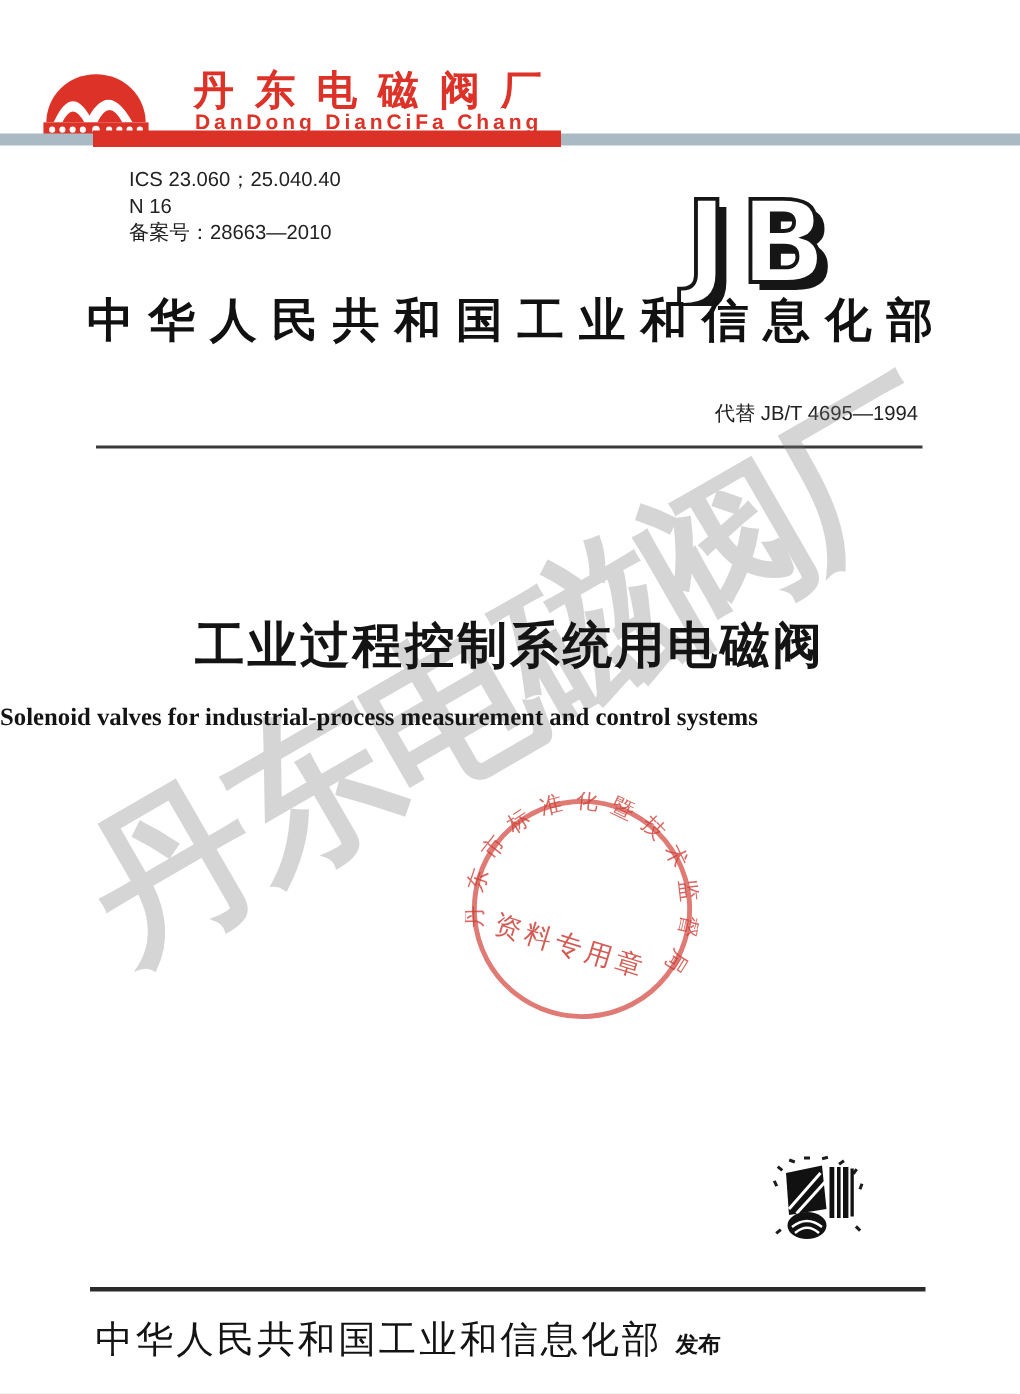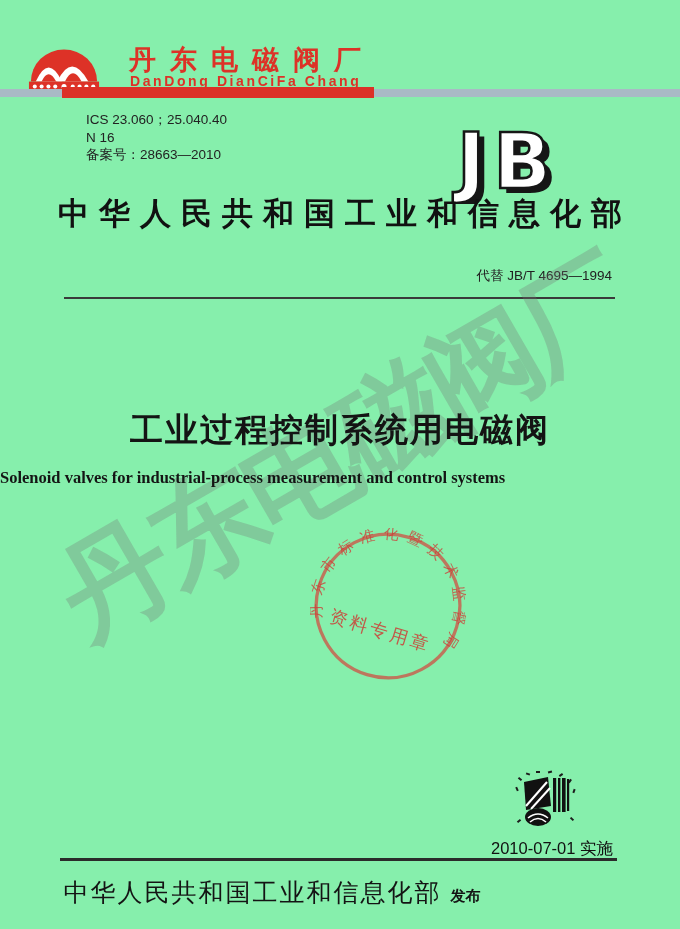--- a/index.html
+++ b/index.html
@@ -1,20 +1,20 @@
 <!DOCTYPE html>
 <html><head>
 <meta charset="utf-8">
 <style>
   * { margin:0; padding:0; box-sizing:border-box; }
   html,body { background:#e8e8e8; }
   body { font-family:"Liberation Sans", sans-serif; }
   .page {
     position:relative; width:680px; height:929px; margin:0 auto;
-    background:#86efac; overflow:hidden; color:#1a1a1a;
+    background:#ffffff; overflow:hidden; color:#1a1a1a;
   }
   
   .logo { position:absolute; left:27px; top:37px; width:74px; height:58px; }
   .company-cn {
     position:absolute; left:129px; top:42px;
     font-size:27px; font-weight:bold; letter-spacing:14px;
     color:#dd3227; white-space:nowrap;
   }
   .company-en {
     position:absolute; left:130px; top:73px;
@@ -169,21 +169,20 @@
       <rect x="50" y="8" width="3.6" height="34"></rect>
       <rect x="55" y="9" width="2.2" height="32"></rect>
     </g>
     <ellipse cx="26" cy="47" rx="13" ry="9" fill="#111"></ellipse>
     <g stroke="#ffffff" stroke-width="1.6" fill="none">
       <path d="M16 48 Q 26 40 36 48"></path>
       <path d="M18 52 Q 26 45 34 52"></path>
     </g>
   </svg>
 
-  <div class="impl-date">2010-07-01 实施</div>
   <div class="rule-bottom"></div>
 
   <div class="publisher-row">
     <span class="publisher-main">中华人民共和国工业和信息化部</span>
     <span class="publisher-suffix">发布</span>
   </div>
 
 </div>
 
 </body></html>

